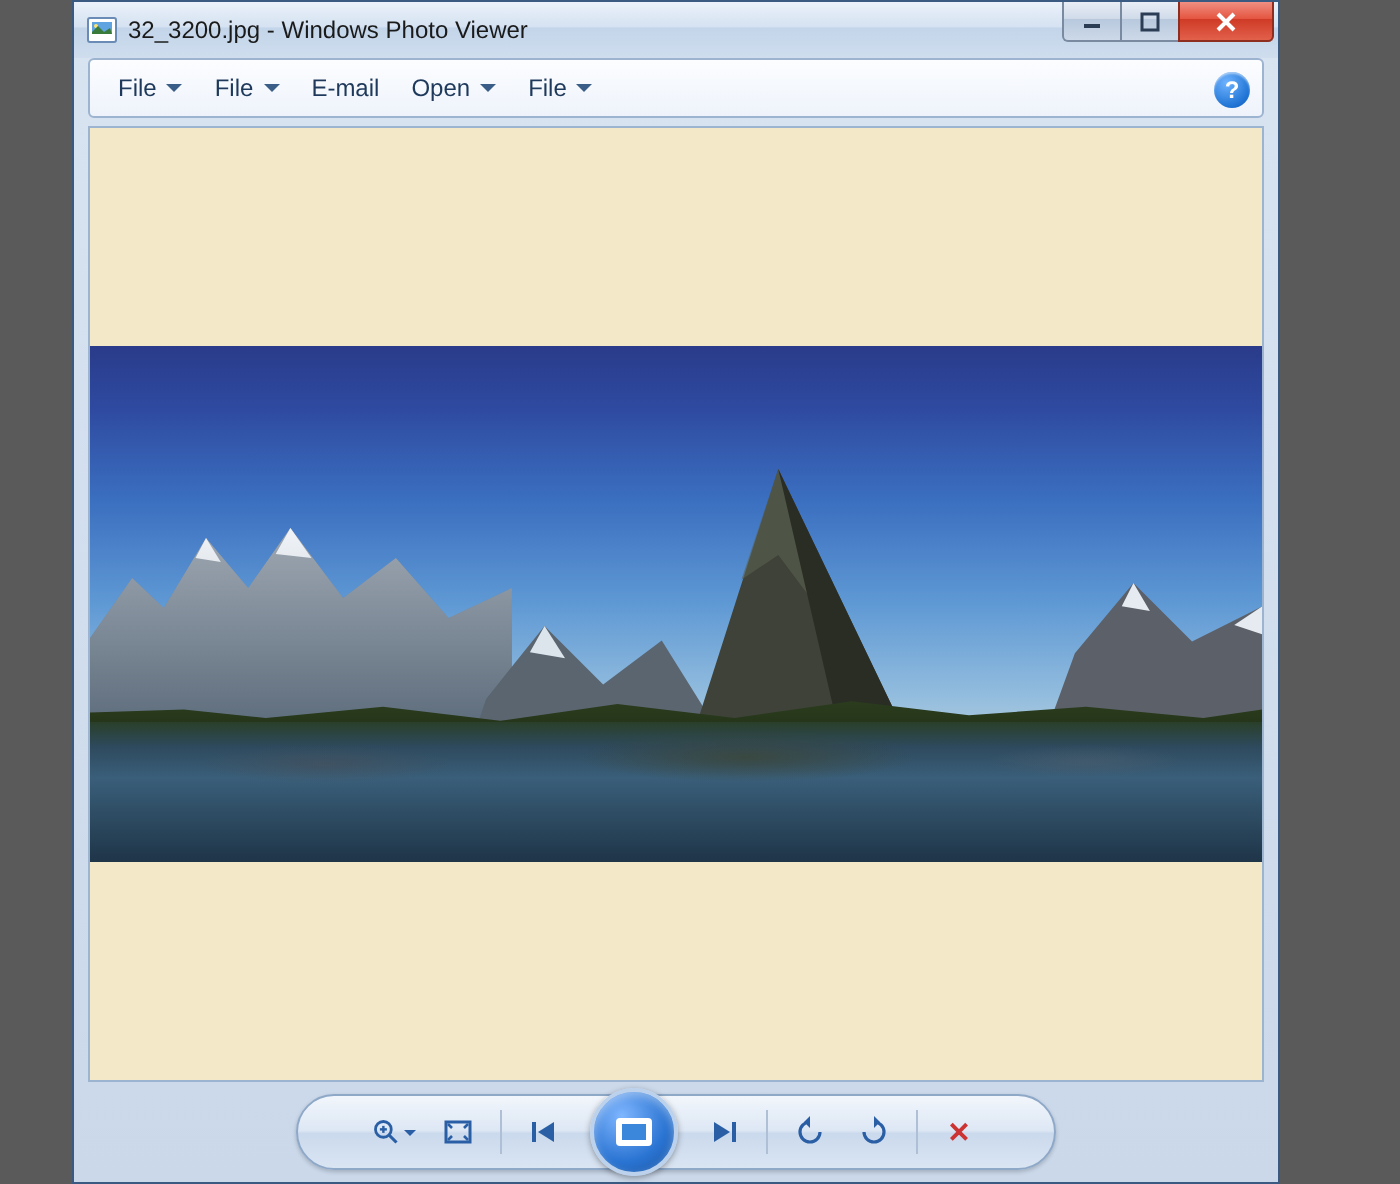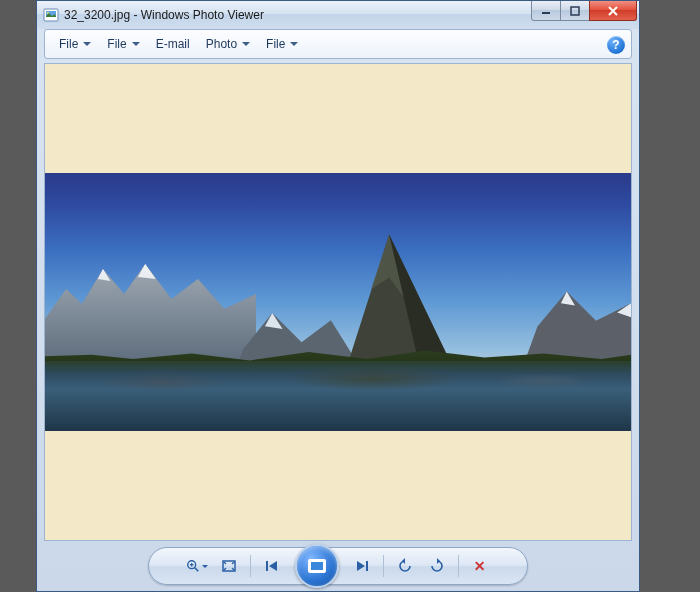--- a/index.html
+++ b/index.html
@@ -233,21 +233,21 @@
       <span class="chev"></span>
     </div>
     <div class="menu-item">
       <span>File</span>
       <span class="chev"></span>
     </div>
     <div class="menu-item">
       <span>E-mail</span>
     </div>
     <div class="menu-item">
-      <span>Photo</span>
+      <span>Open</span>
       <span class="chev"></span>
     </div>
     <div class="menu-item">
       <span>File</span>
       <span class="chev"></span>
     </div>
     <div class="help-btn">
       <span>?</span>
     </div>
   </div>

